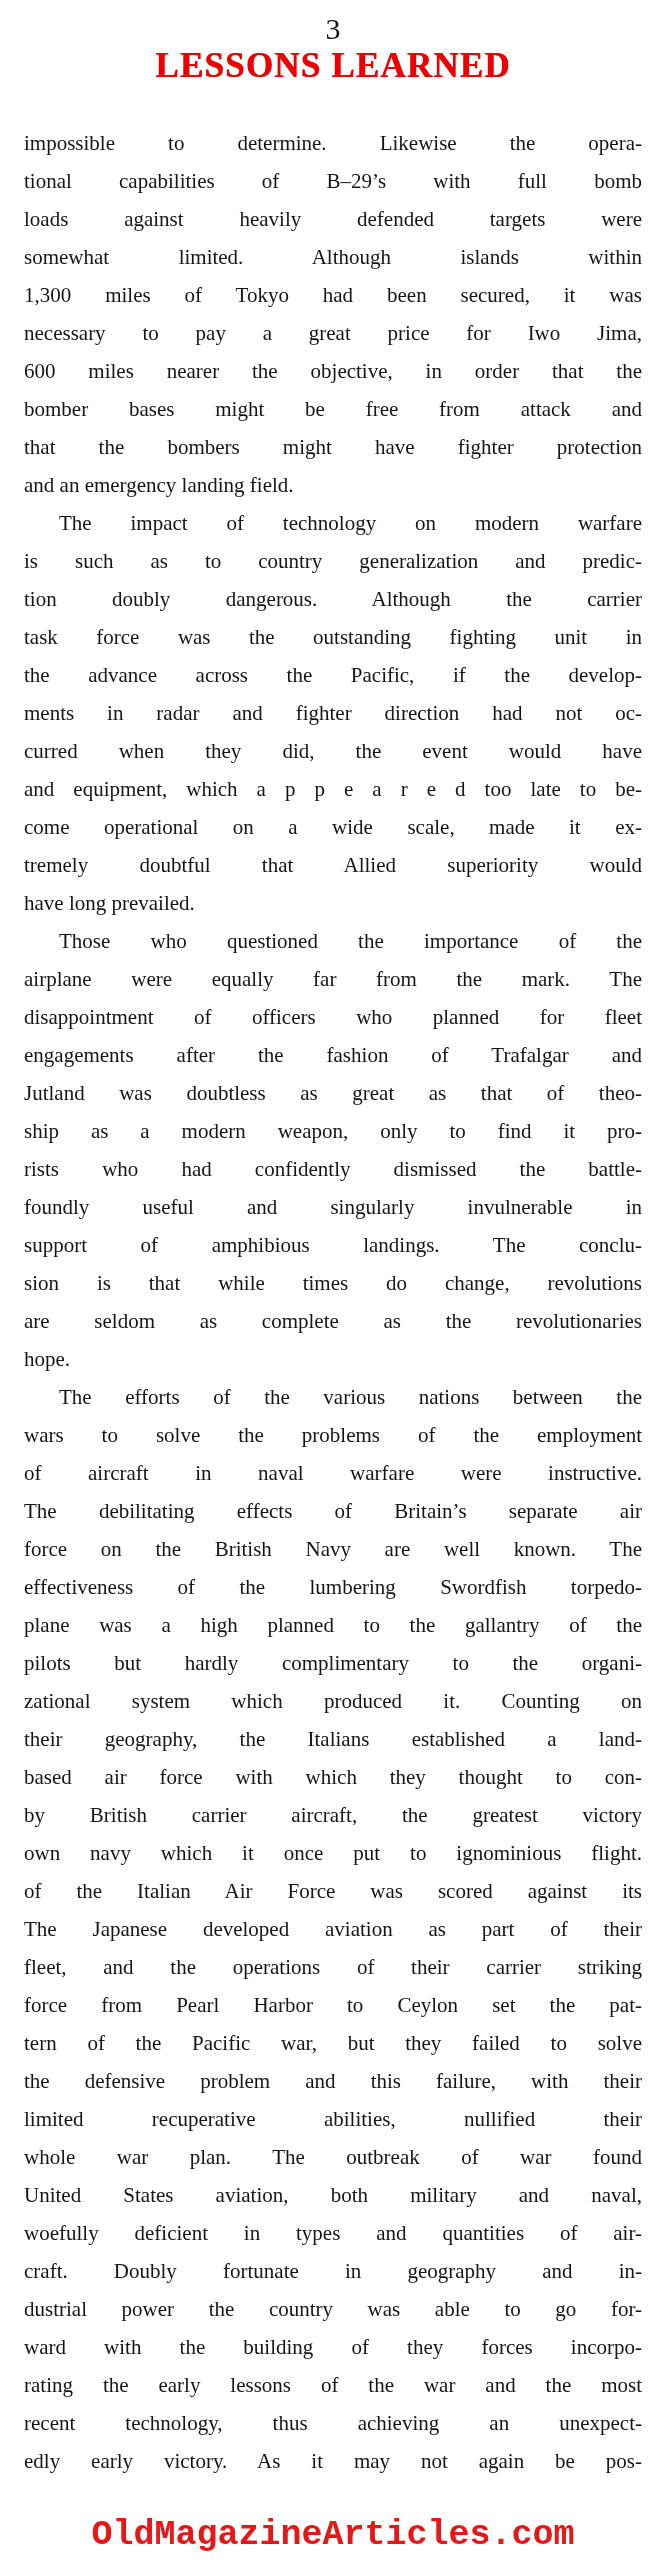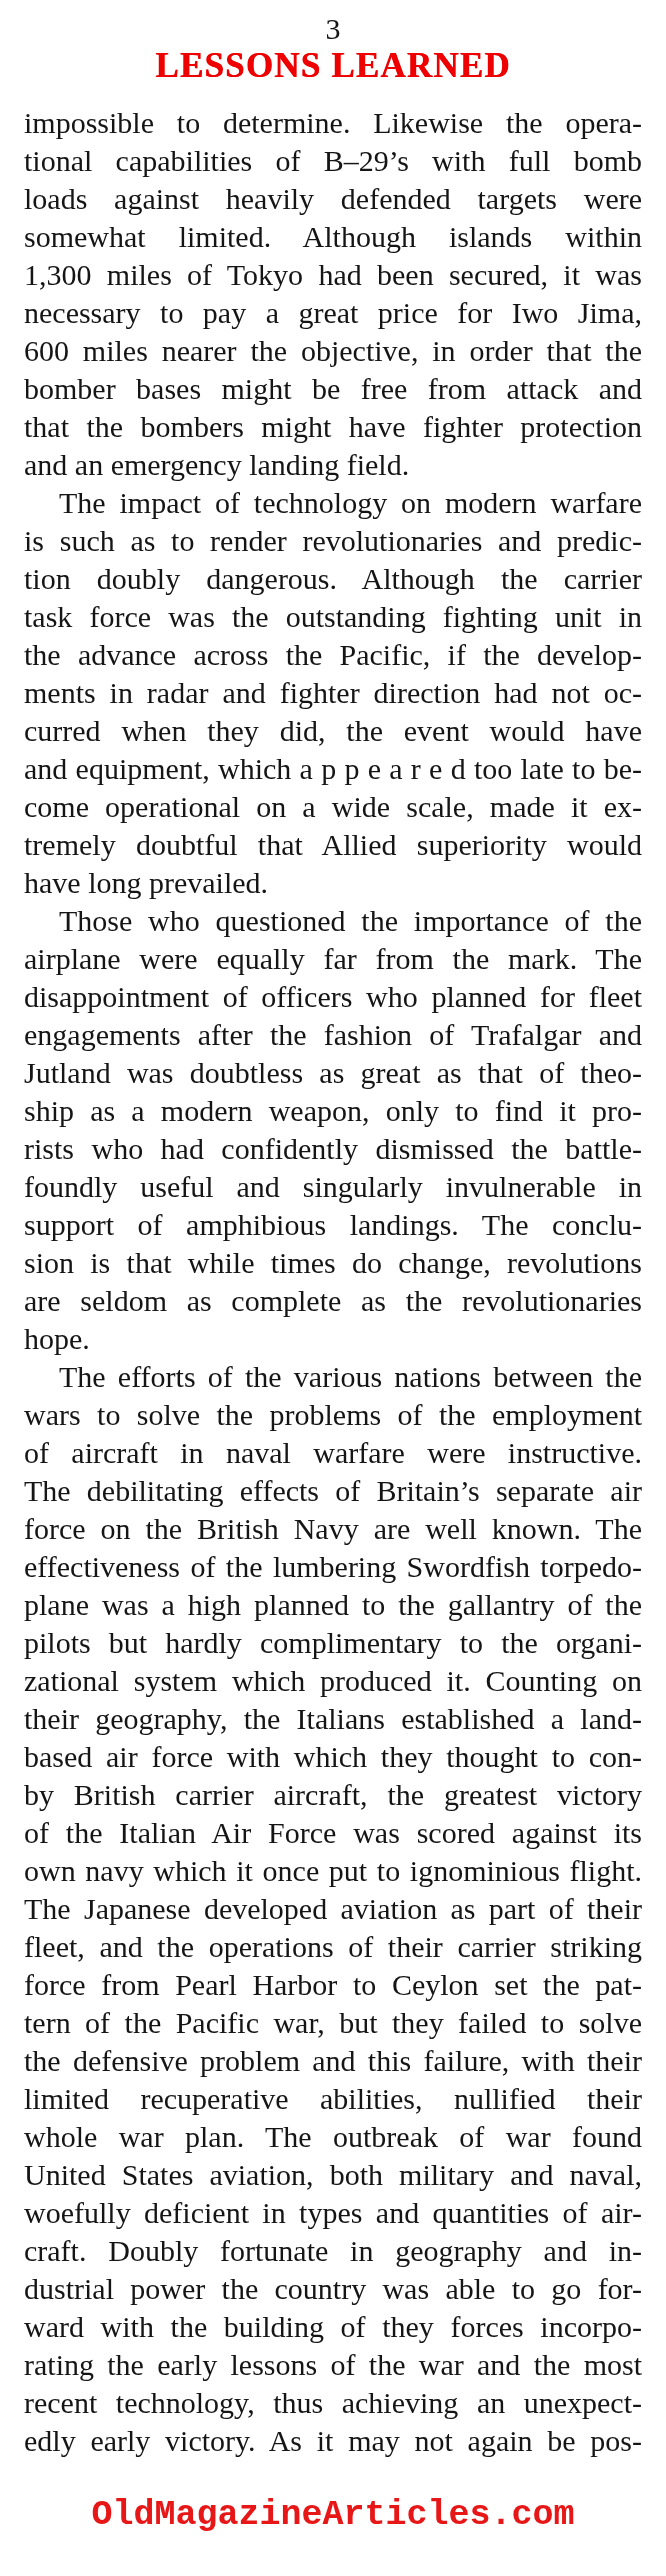--- a/index.html
+++ b/index.html
@@ -32,22 +32,22 @@
     text-align: center;
     font-family: Liberation Serif, serif;
     font-weight: 900;
     font-size: 35px;
     line-height: 37px;
     letter-spacing: 1.2px;
     color: var(--title-red, #ee0000);
     text-shadow: 0.6px 0 0 var(--title-red, #ee0000);
   }
   .body-text {
-    margin-top: 20px;
-    font-size: 30px;
+    margin-top: 40px;
+    font-size: 21px;
     line-height: 38px;
   }
   .line {
     text-align: justify;
     text-align-last: justify;
     text-justify: inter-word;
   }
   .line.endline {
     text-align-last: left;
   }
@@ -75,21 +75,21 @@
       <div class="line">tional capabilities of B–29’s with full bomb</div>
       <div class="line">loads against heavily defended targets were</div>
       <div class="line">somewhat limited. Although islands within</div>
       <div class="line">1,300 miles of Tokyo had been secured, it was</div>
       <div class="line">necessary to pay a great price for Iwo Jima,</div>
       <div class="line">600 miles nearer the objective, in order that the</div>
       <div class="line">bomber bases might be free from attack and</div>
       <div class="line">that the bombers might have fighter protection</div>
       <div class="line endline">and an emergency landing field.</div>
       <div class="line indent">The impact of technology on modern warfare</div>
-      <div class="line">is such as to render revolutionaries and predic-</div>
+      <div class="line">is such as to country generalization and predic-</div>
       <div class="line">tion doubly dangerous. Although the carrier</div>
       <div class="line">task force was the outstanding fighting unit in</div>
       <div class="line">the advance across the Pacific, if the develop-</div>
       <div class="line">ments in radar and fighter direction had not oc-</div>
       <div class="line">curred when they did, the event would have</div>
       <div class="line">and equipment, which a p p e a r e d too late to be-</div>
       <div class="line">come operational on a wide scale, made it ex-</div>
       <div class="line">tremely doubtful that Allied superiority would</div>
       <div class="line endline">have long prevailed.</div>
       <div class="line indent">Those who questioned the importance of the</div>
@@ -109,22 +109,22 @@
       <div class="line">of aircraft in naval warfare were instructive.</div>
       <div class="line">The debilitating effects of Britain’s separate air</div>
       <div class="line">force on the British Navy are well known. The</div>
       <div class="line">effectiveness of the lumbering Swordfish torpedo-</div>
       <div class="line">plane was a high planned to the gallantry of the</div>
       <div class="line">pilots but hardly complimentary to the organi-</div>
       <div class="line">zational system which produced it. Counting on</div>
       <div class="line">their geography, the Italians established a land-</div>
       <div class="line">based air force with which they thought to con-</div>
       <div class="line">by British carrier aircraft, the greatest victory</div>
+      <div class="line">own navy which it once put to ignominious flight.</div>
       <div class="line">of the Italian Air Force was scored against its</div>
-      <div class="line">own navy which it once put to ignominious flight.</div>
       <div class="line">The Japanese developed aviation as part of their</div>
       <div class="line">fleet, and the operations of their carrier striking</div>
       <div class="line">force from Pearl Harbor to Ceylon set the pat-</div>
       <div class="line">tern of the Pacific war, but they failed to solve</div>
       <div class="line">the defensive problem and this failure, with their</div>
       <div class="line">limited recuperative abilities, nullified their</div>
       <div class="line">whole war plan. The outbreak of war found</div>
       <div class="line">United States aviation, both military and naval,</div>
       <div class="line">woefully deficient in types and quantities of air-</div>
       <div class="line">craft. Doubly fortunate in geography and in-</div>

